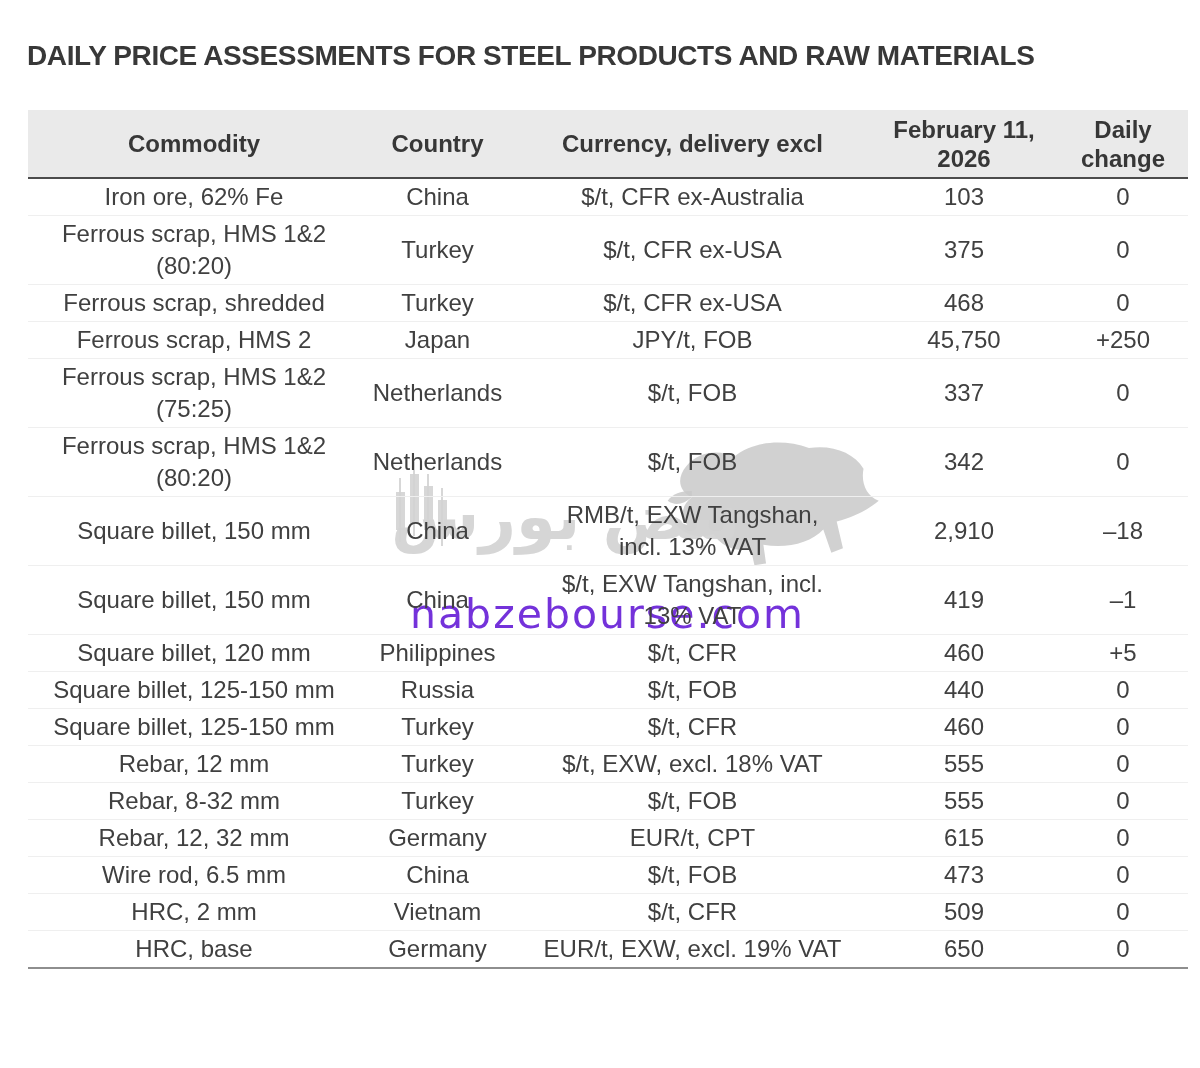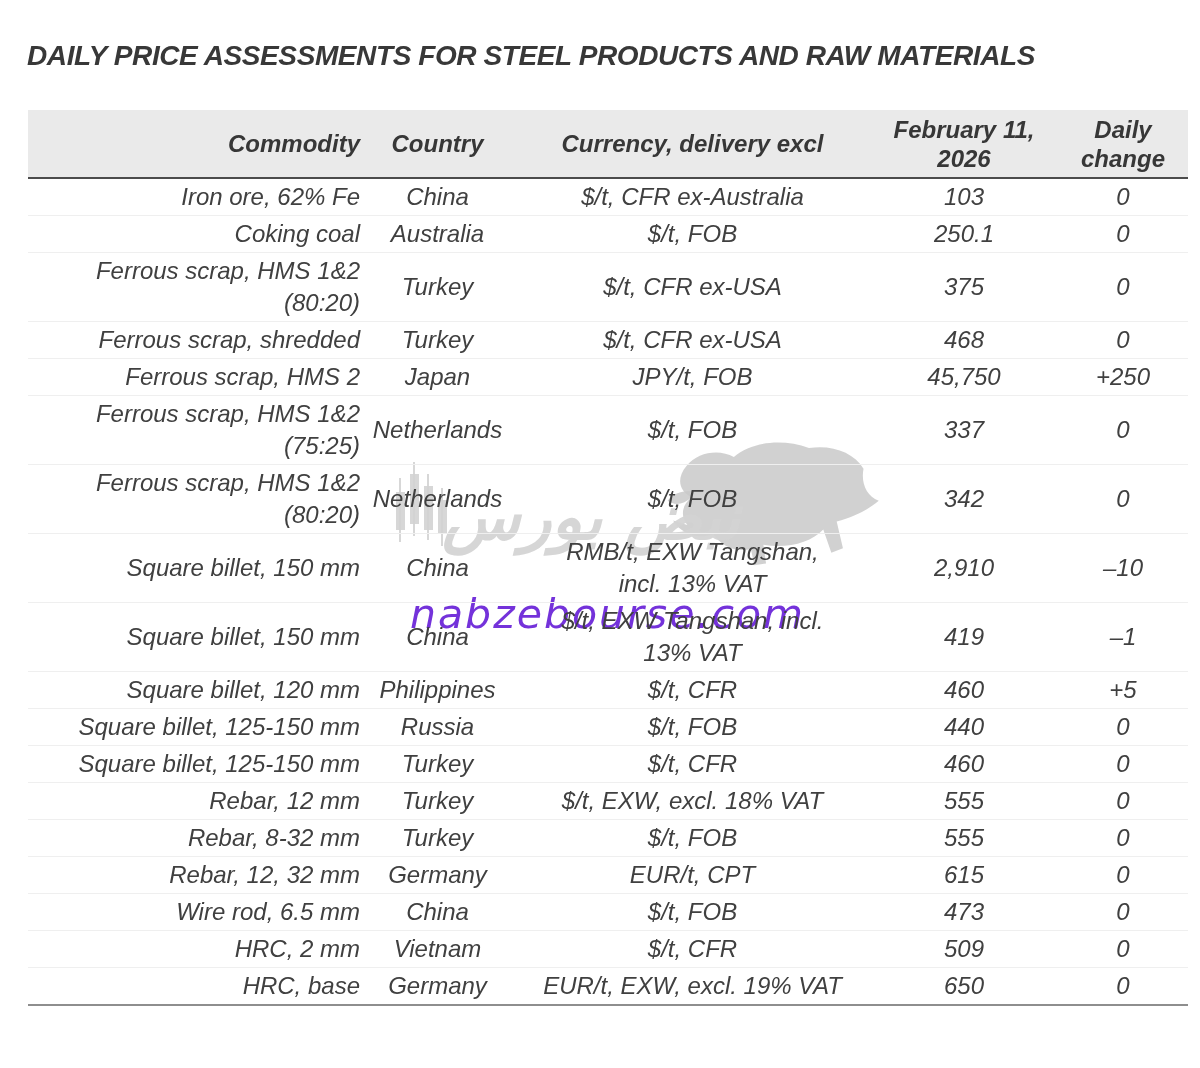--- a/index.html
+++ b/index.html
@@ -3,21 +3,20 @@
 <meta charset="utf-8">
 <style>
   * { margin:0; padding:0; box-sizing:border-box; }
   html,body { background:#ffffff; }
   .page {
     position:relative;
     width:1200px; height:1068px;
     background:#ffffff;
     overflow:hidden;
     font-family:"Liberation Sans", sans-serif;
-    font-style:italic;
   }
   .page-title {
     position:absolute; left:27px; top:40px;
     font-size:28px; font-weight:700;
     letter-spacing:-0.4px;
     color:#383838;
     white-space:nowrap;
   }
   
   .watermark { position:absolute; inset:0; z-index:1; pointer-events:none; }
@@ -66,21 +65,21 @@
     line-height:32px;
     padding:2px 0;
     text-align:center;
     vertical-align:middle;
     white-space:pre-line;
     border-top:1px solid #efefef;
     background:transparent;
   }
   tbody tr { height:36px; }
   tbody tr:first-child td { border-top:none;margin-top:42px; }
-  th.c-commodity, td.c-commodity { text-align:right; }
+  th.c-commodity, td.c-commodity { text-align:center; }
 </style>
 </head>
 <body>
 
 <div class="page">
 
   <div class="page-title">DAILY PRICE ASSESSMENTS FOR STEEL PRODUCTS AND RAW MATERIALS</div>
 
   <div class="watermark">
     <svg class="wm-bull" viewBox="0 0 240 170" aria-hidden="true">
@@ -127,27 +126,20 @@
     </thead>
     <tbody>
   <tr>
     <td class="c-commodity">Iron ore, 62% Fe</td>
     <td class="c-country">China</td>
     <td class="c-currency">$/t, CFR ex-Australia</td>
     <td class="c-price">103</td>
     <td class="c-change">0</td>
   </tr>
 
-  <tr>
-    <td class="c-commodity">Coking coal</td>
-    <td class="c-country">Australia</td>
-    <td class="c-currency">$/t, FOB</td>
-    <td class="c-price">250.1</td>
-    <td class="c-change">0</td>
-  </tr>
 
   <tr>
     <td class="c-commodity">Ferrous scrap, HMS 1&amp;2
 (80:20)</td>
     <td class="c-country">Turkey</td>
     <td class="c-currency">$/t, CFR ex-USA</td>
     <td class="c-price">375</td>
     <td class="c-change">0</td>
   </tr>
 
@@ -184,21 +176,21 @@
     <td class="c-price">342</td>
     <td class="c-change">0</td>
   </tr>
 
   <tr>
     <td class="c-commodity">Square billet, 150 mm</td>
     <td class="c-country">China</td>
     <td class="c-currency">RMB/t, EXW Tangshan,
 incl. 13% VAT</td>
     <td class="c-price">2,910</td>
-    <td class="c-change">–10</td>
+    <td class="c-change">–18</td>
   </tr>
 
   <tr>
     <td class="c-commodity">Square billet, 150 mm</td>
     <td class="c-country">China</td>
     <td class="c-currency">$/t, EXW Tangshan, incl.
 13% VAT</td>
     <td class="c-price">419</td>
     <td class="c-change">–1</td>
   </tr>

